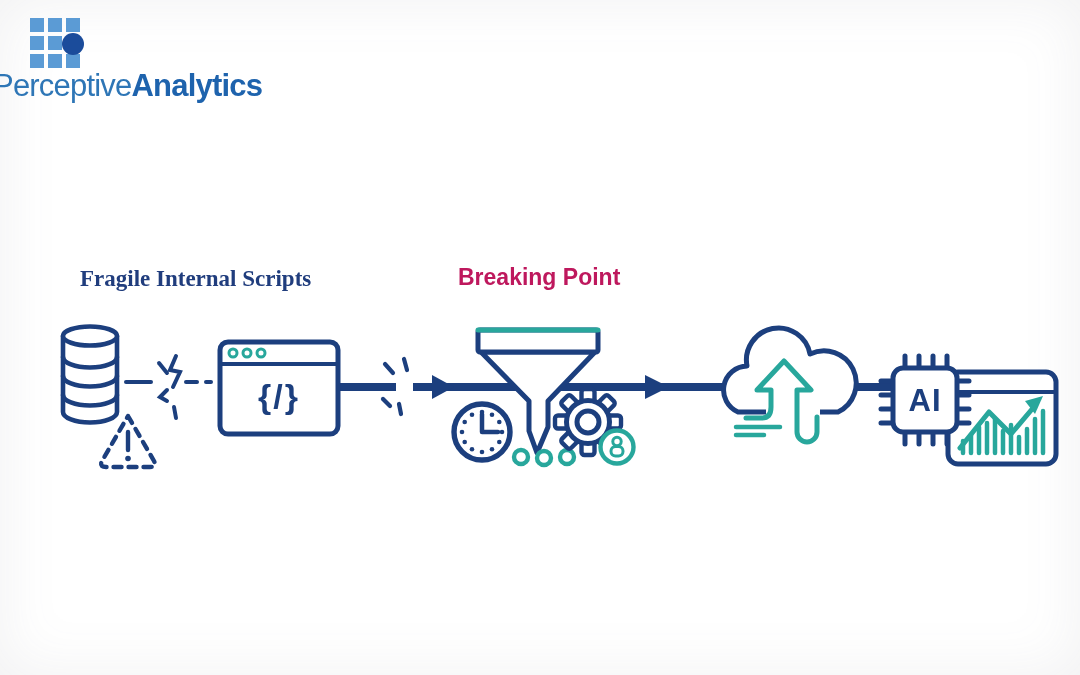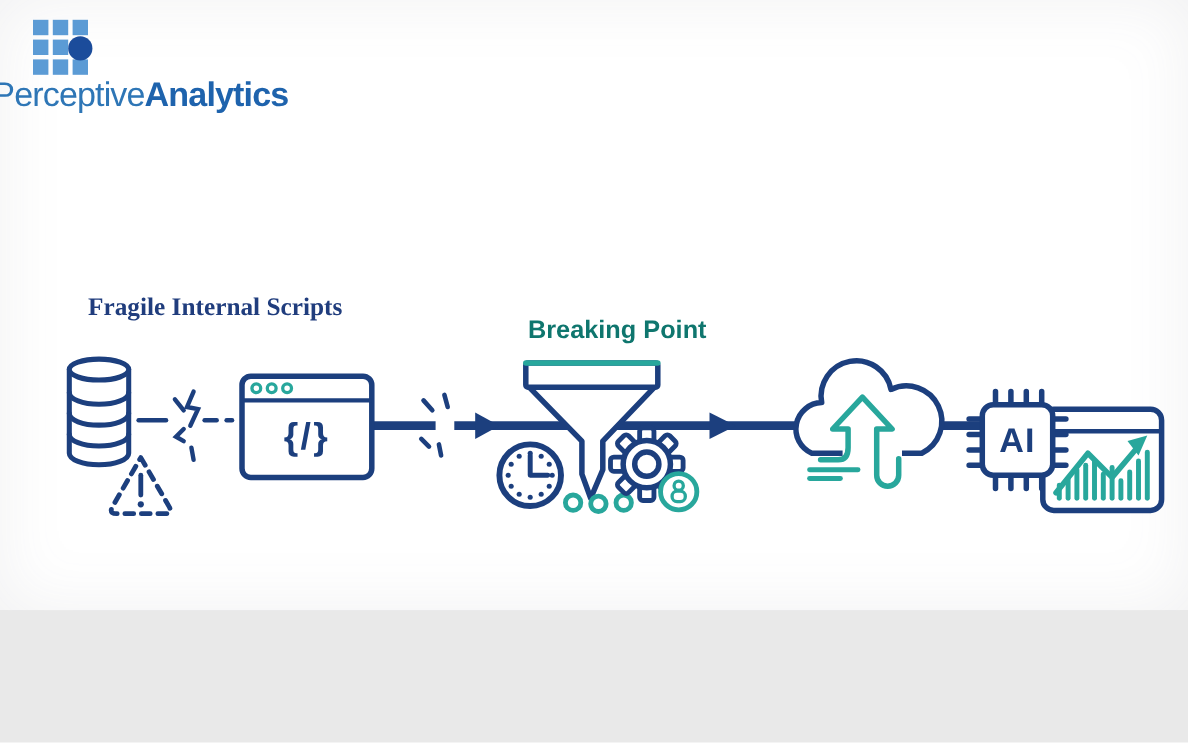--- a/index.html
+++ b/index.html
@@ -1,35 +1,35 @@
 <!DOCTYPE html>
 <html><head>
 <meta charset="utf-8">
 <style>
   html,body{margin:0;padding:0;background:#e9e9e9;}
   #canvas{
-    position:relative;width:1080px;height:555px;background:#ffffff;
+    position:relative;width:1080px;height:675px;background:#ffffff;
     overflow:hidden;font-family:"Liberation Sans",sans-serif;
     box-shadow:inset 0 0 60px rgba(120,120,130,0.10);
   }
   
   .logo{position:absolute;top:8px;left:0;width:300px;height:105px;}
   .logo-grid{position:absolute;left:30px;top:10px;display:grid;
     grid-template-columns:repeat(3,14px);grid-template-rows:repeat(3,14px);gap:4px;}
   .logo-grid .sq{width:14px;height:14px;background:#5b9bd5;}
   .logo-grid .dot{width:22px;height:22px;margin:-3px -4px -5px -4px;border-radius:50%;
     background:#1b4c9b;z-index:2;}
   .logo-text{position:absolute;left:-7px;top:60px;font-size:31px;letter-spacing:-0.8px;
     white-space:nowrap;}
   .logo-text .first{color:#2e76b6;font-weight:400;}
   .logo-text .second{color:#1e63ad;font-weight:700;}
   
   .stage-label{position:absolute;font-weight:700;font-size:23px;white-space:nowrap;}
   #label-fragile{left:80px;top:266px;color:#203d7d;font-family:Liberation Serif, serif;}
-  #label-breaking{left:480px;top:264px;color:#0f766e;margin-top:22px;}
+  #label-breaking{left:458px;top:264px;color:#be185d;}
   #label-pipeline{left:755px;top:268px;color:#203d7d;}
   
   #diagram{position:absolute;left:0;top:300px;}
   text{font-family:"Liberation Sans",sans-serif;}
 </style>
 </head>
 <body>
 
 <div id="canvas">
 

